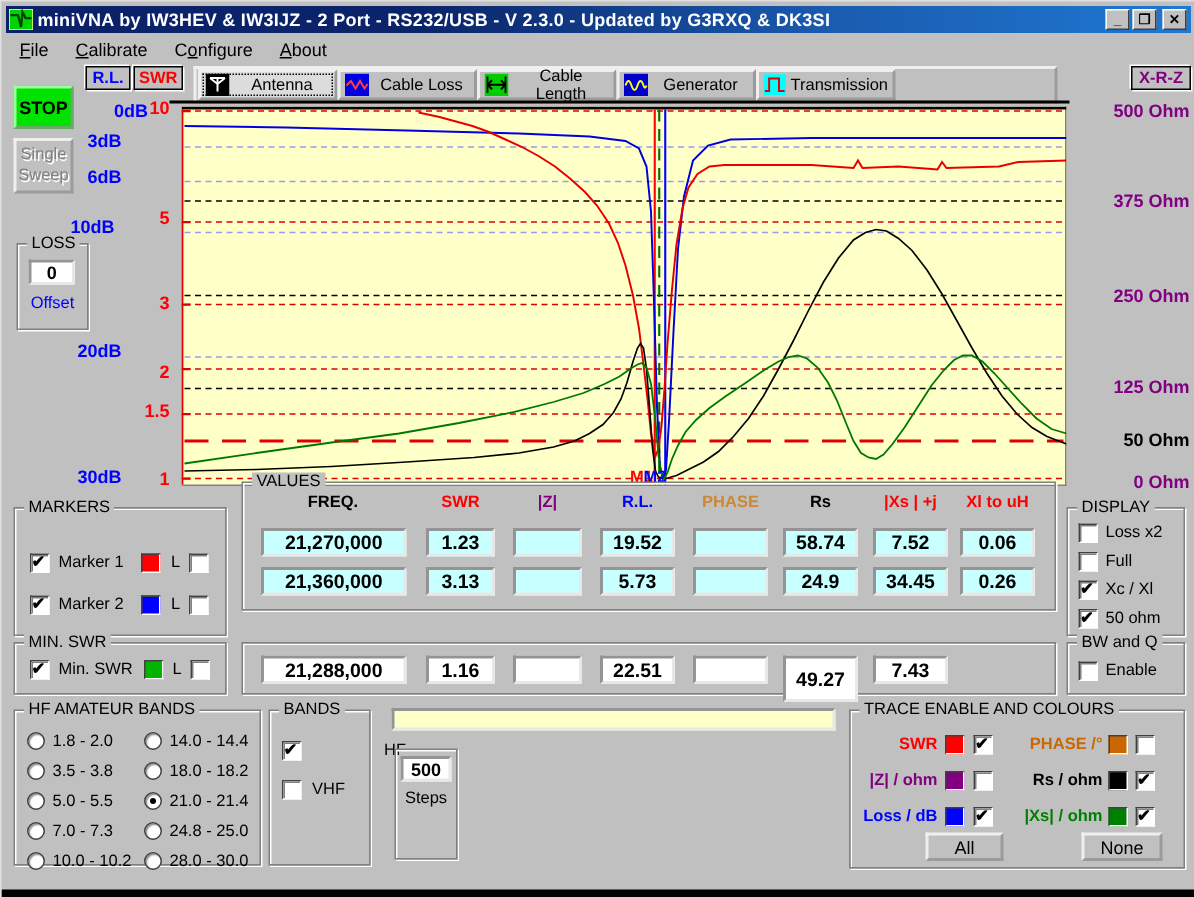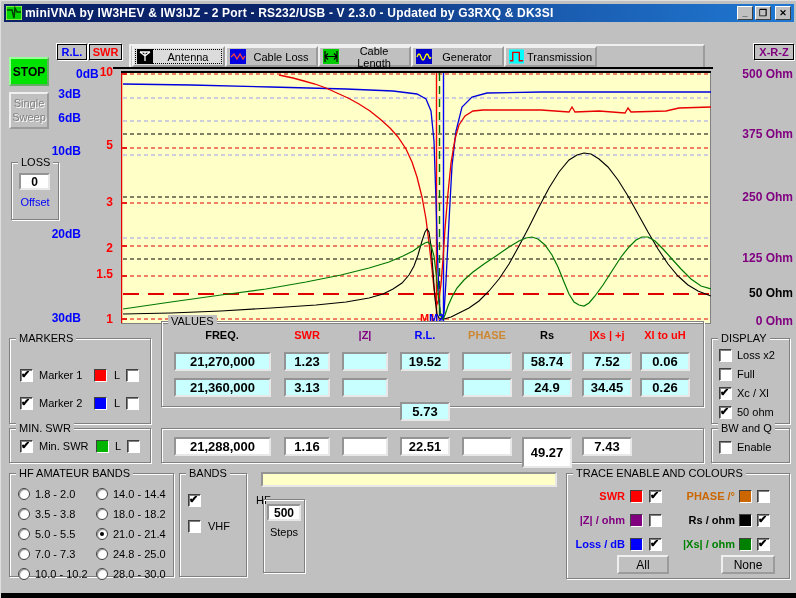--- a/index.html
+++ b/index.html
@@ -73,20 +73,26 @@
       <polyline points="1,4 6,4 8,12 9,2 11,6 15,6" fill="none" stroke="#004000" stroke-width="1.5"></polyline>
     </svg>
     <span class="titletext">miniVNA by IW3HEV &amp; IW3IJZ - 2 Port - RS232/USB - V 2.3.0 - Updated by G3RXQ &amp; DK3SI</span>
     <div class="tbtns">
       <div class="tbtn">_</div>
       <div class="tbtn">❐</div>
       <div class="tbtn" style="margin-left:4px">✕</div>
     </div>
   </div>
 
+  <div class="menubar">
+    <div class="menuitem"><span></span><span class="u">F</span><span>ile</span></div>
+    <div class="menuitem"><span></span><span class="u">C</span><span>alibrate</span></div>
+    <div class="menuitem"><span>C</span><span class="u">o</span><span>nfigure</span></div>
+    <div class="menuitem"><span></span><span class="u">A</span><span>bout</span></div>
+  </div>
 
   <div class="modepanel">
     <div class="modebtn active">
       <svg width="16" height="15" viewBox="0 0 16 15">
           <rect width="16" height="15" fill="#000"></rect>
           <path d="M8 3 L8 12 M3 3 L8 7 L13 3 M3 3 L13 3" stroke="#fff" stroke-width="1.3" fill="none"></path>
         </svg>
       <span class="lbl">Antenna</span>
     </div>
     <div class="modebtn">
@@ -123,21 +129,21 @@
   <div class="stopbtn">STOP</div>
   <div class="singlebtn">Single Sweep</div>
 
   <div class="axis-head" style="left:56px;width:30px;color:#0000ff;">R.L.</div>
   <div class="axis-head" style="left:88px;width:33px;color:#ff0000;">SWR</div>
   <div class="axis-head" style="left:753px;width:40px;color:#800080;">X-R-Z</div>
 
   <div class="tick" style="left:46px;top:66px;width:34px;text-align:right;color:#0000ff;padding-left:29px;">0dB</div>
   <div class="tick" style="left:46px;top:86px;width:34px;text-align:right;color:#0000ff;">3dB</div>
   <div class="tick" style="left:46px;top:110px;width:34px;text-align:right;color:#0000ff;">6dB</div>
-  <div class="tick" style="left:46px;top:143px;width:34px;text-align:right;color:#0000ff;">10dB</div>
+  <div class="tick" style="left:46px;top:143px;width:34px;color:#0000ff;">10dB</div>
   <div class="tick" style="left:46px;top:226px;width:34px;text-align:right;color:#0000ff;">20dB</div>
   <div class="tick" style="left:46px;top:310px;width:34px;text-align:right;color:#0000ff;">30dB</div>
 
   <div class="tick" style="left:86px;top:64px;width:26px;text-align:right;color:#ff0000;">10</div>
   <div class="tick" style="left:86px;top:137px;width:26px;text-align:right;color:#ff0000;">5</div>
   <div class="tick" style="left:86px;top:194px;width:26px;text-align:right;color:#ff0000;">3</div>
   <div class="tick" style="left:86px;top:240px;width:26px;text-align:right;color:#ff0000;">2</div>
   <div class="tick" style="left:86px;top:266px;width:26px;text-align:right;color:#ff0000;">1.5</div>
   <div class="tick" style="left:86px;top:311px;width:26px;text-align:right;color:#ff0000;">1</div>
 
@@ -229,21 +235,21 @@
     <div class="field cyan" style="left:180px;top:30px;width:46px;height:19px;"></div>
     <div class="field cyan" style="left:238px;top:30px;width:50px;height:19px;">19.52</div>
     <div class="field cyan" style="left:300px;top:30px;width:50px;height:19px;"></div>
     <div class="field cyan" style="left:360px;top:30px;width:50px;height:19px;">58.74</div>
     <div class="field cyan" style="left:420px;top:30px;width:50px;height:19px;">7.52</div>
     <div class="field cyan" style="left:478px;top:30px;width:50px;height:19px;">0.06</div>
 
     <div class="field cyan" style="left:12px;top:56px;width:97px;height:19px;">21,360,000</div>
     <div class="field cyan" style="left:122px;top:56px;width:46px;height:19px;">3.13</div>
     <div class="field cyan" style="left:180px;top:56px;width:46px;height:19px;"></div>
-    <div class="field cyan" style="left:238px;top:56px;width:50px;height:19px;margin-top:24px;">5.73</div>
+    <div class="field cyan" style="left:238px;top:56px;width:50px;height:19px;">5.73</div>
     <div class="field cyan" style="left:300px;top:56px;width:50px;height:19px;"></div>
     <div class="field cyan" style="left:360px;top:56px;width:50px;height:19px;">24.9</div>
     <div class="field cyan" style="left:420px;top:56px;width:50px;height:19px;">34.45</div>
     <div class="field cyan" style="left:478px;top:56px;width:50px;height:19px;">0.26</div>
   </div>
 
   <div class="gbox" style="left:160px;top:427px;width:543px;height:35px;">
     <div class="field" style="left:12px;top:8px;width:97px;height:19px;">21,288,000</div>
     <div class="field" style="left:122px;top:8px;width:46px;height:19px;">1.16</div>
     <div class="field" style="left:180px;top:8px;width:46px;height:19px;"></div>

